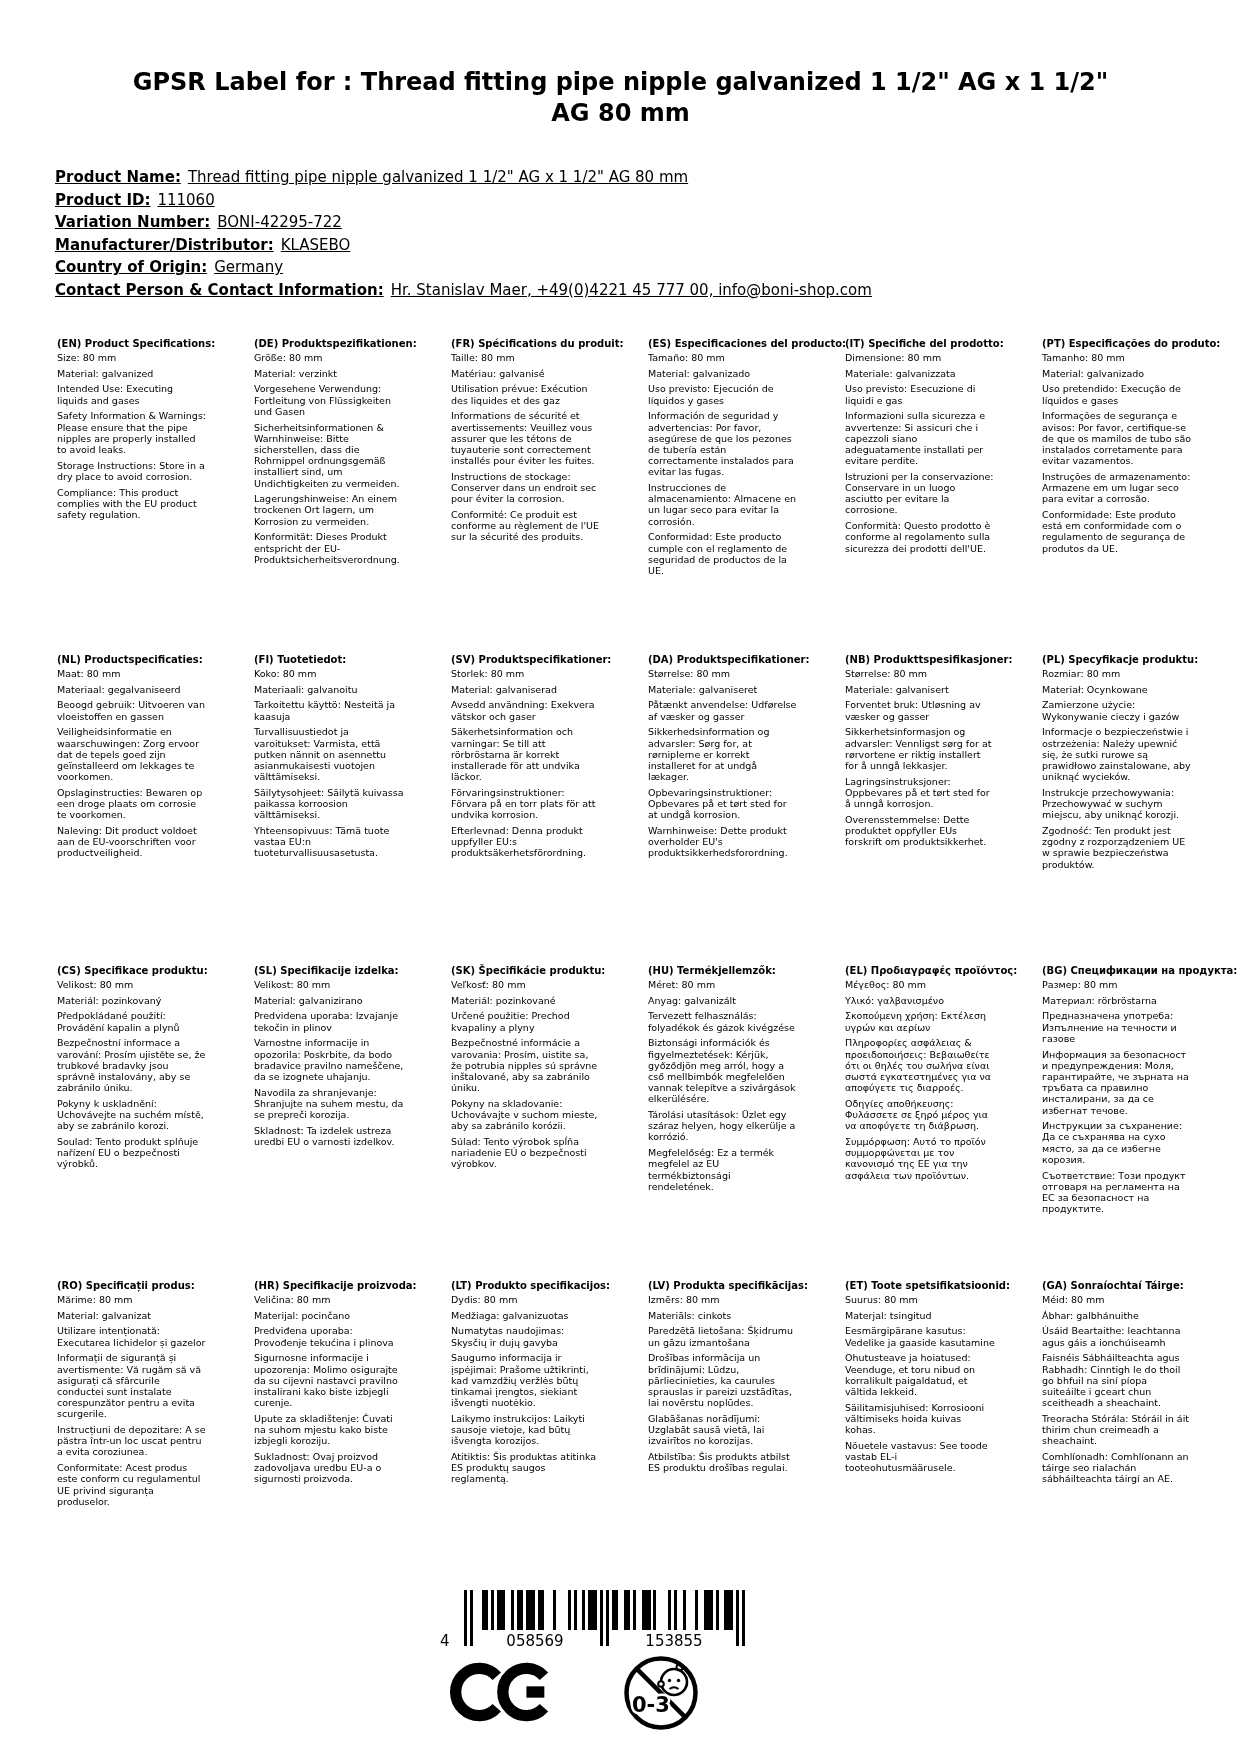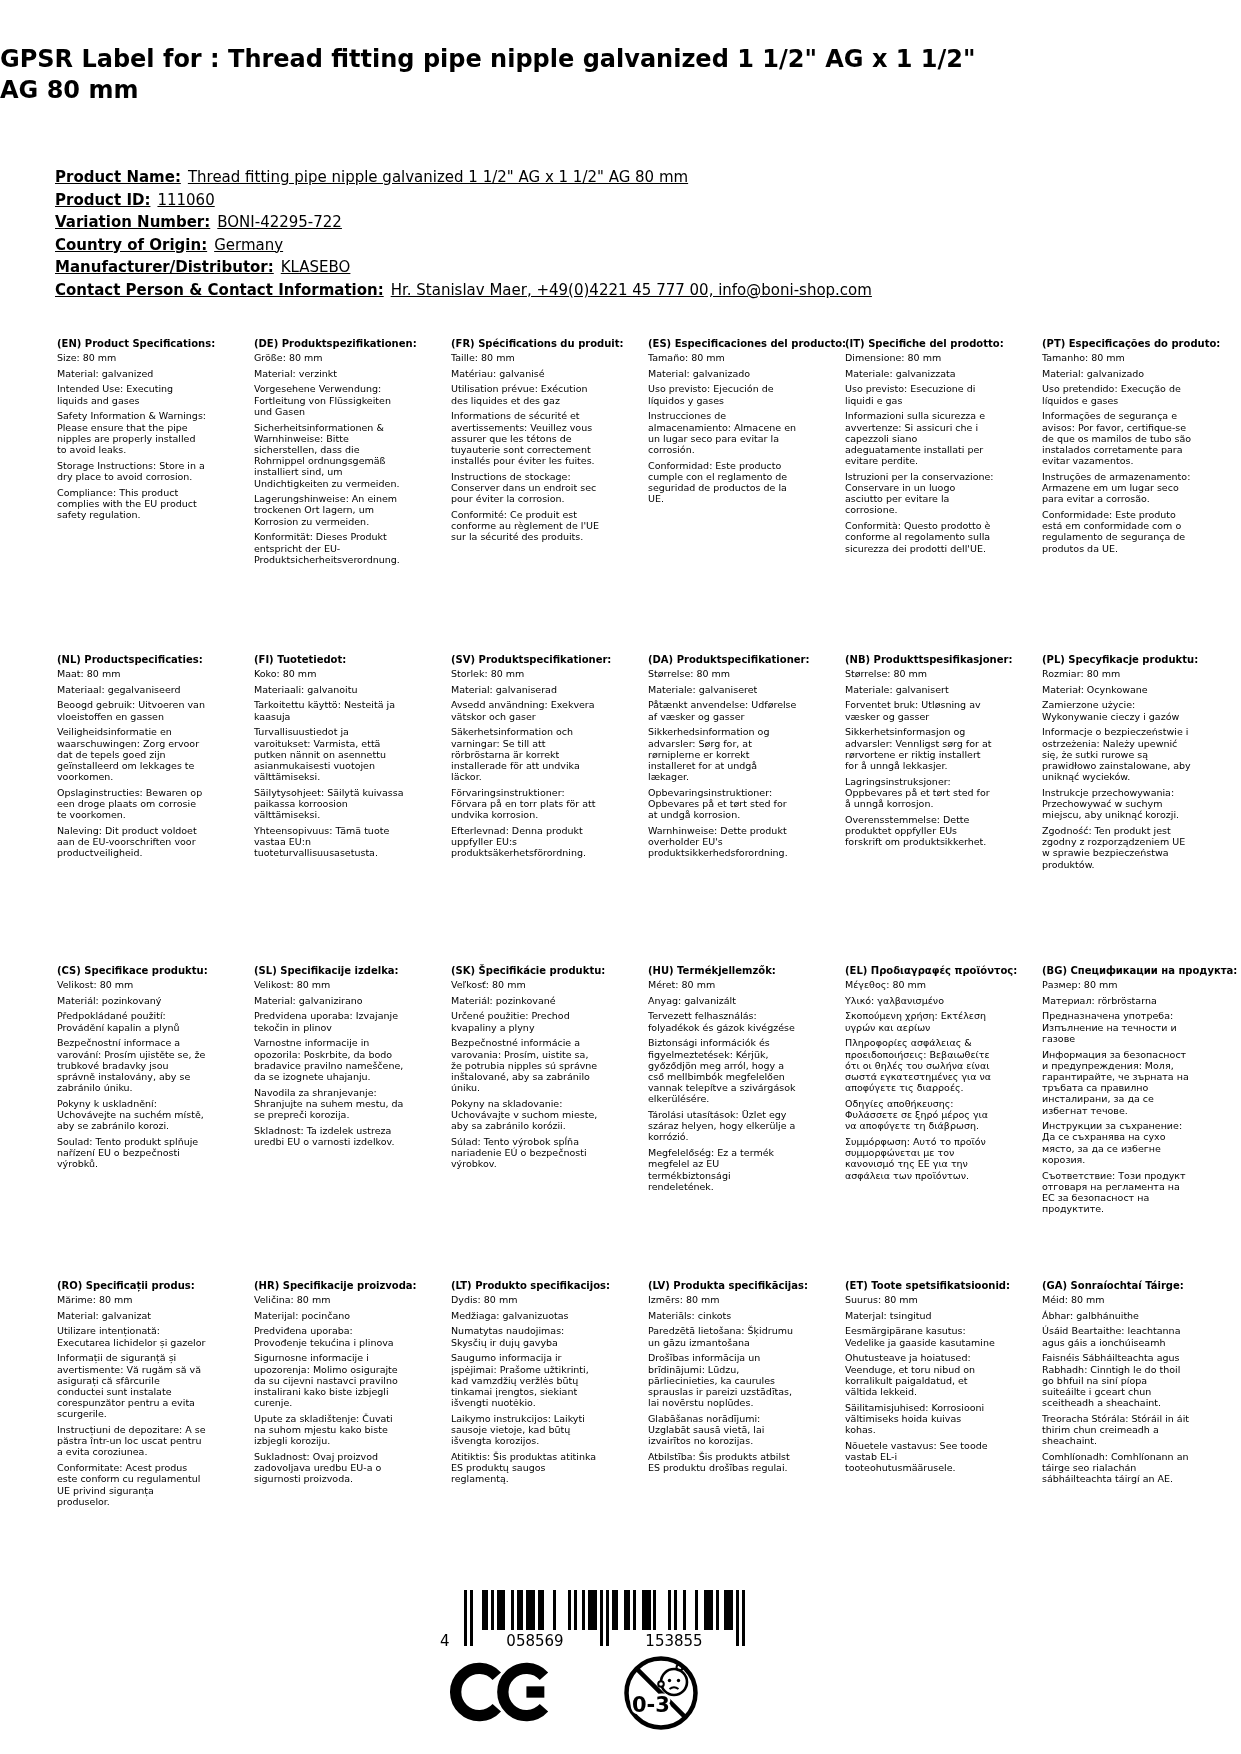--- a/index.html
+++ b/index.html
@@ -3,21 +3,21 @@
 <meta charset="utf-8">
 <style>
   * { margin: 0; padding: 0; box-sizing: border-box; }
   html, body { overflow: hidden; }
   body {
     width: 1241px; height: 1754px; position: relative;
     background: #ffffff; color: #000000;
     font-family: "DejaVu Sans", sans-serif;
   }
   .title {
-    position: absolute; top: 44px; left: 0; right: 0; text-align: left;
+    position: absolute; top: 67px; left: 0; right: 0; text-align: center;
   }
   .title-inner {
     display: inline-block; max-width: 980px;
     font-size: 24px; font-weight: bold; line-height: 31px;
   }
   .product-info {
     position: absolute; left: 55px; top: 170px; font-size: 15px; line-height: 15px;
   }
   .pi-row { margin-bottom: 7.5px; white-space: nowrap; text-decoration: underline; }
   .pi-label { font-weight: bold; margin-right: 7px; }
@@ -46,22 +46,22 @@
 <body>
 
 <div class="title">
   <div class="title-inner">GPSR Label for : Thread fitting pipe nipple galvanized 1 1/2" AG x 1 1/2" AG 80 mm</div>
 </div>
 
 <div class="product-info">
     <div class="pi-row"><span class="pi-label">Product Name:</span><span class="pi-value">Thread fitting pipe nipple galvanized 1 1/2" AG x 1 1/2" AG 80 mm</span></div>
     <div class="pi-row"><span class="pi-label">Product ID:</span><span class="pi-value">111060</span></div>
     <div class="pi-row"><span class="pi-label">Variation Number:</span><span class="pi-value">BONI-42295-722</span></div>
+    <div class="pi-row"><span class="pi-label">Manufacturer/Distributor:</span><span class="pi-value">KLASEBO</span></div>
     <div class="pi-row"><span class="pi-label">Country of Origin:</span><span class="pi-value">Germany</span></div>
-    <div class="pi-row"><span class="pi-label">Manufacturer/Distributor:</span><span class="pi-value">KLASEBO</span></div>
     <div class="pi-row"><span class="pi-label">Contact Person &amp; Contact Information:</span><span class="pi-value">Hr. Stanislav Maer, +49(0)4221 45 777 00, info@boni-shop.com</span></div>
   </div>
 
 <div class="specs-grid">
     <div class="spec-cell">
       <div class="spec-header">(EN) Product Specifications:</div>
       <p class="spec-par">Size: 80 mm</p>
       <p class="spec-par">Material: galvanized</p>
       <p class="spec-par">Intended Use: Executing liquids and gases</p>
       <p class="spec-par">Safety Information &amp; Warnings: Please ensure that the pipe nipples are properly installed to avoid leaks.</p>
@@ -84,20 +84,21 @@
       <p class="spec-par">Utilisation prévue: Exécution des liquides et des gaz</p>
       <p class="spec-par">Informations de sécurité et avertissements: Veuillez vous assurer que les tétons de tuyauterie sont correctement installés pour éviter les fuites.</p>
       <p class="spec-par">Instructions de stockage: Conserver dans un endroit sec pour éviter la corrosion.</p>
       <p class="spec-par">Conformité: Ce produit est conforme au règlement de l'UE sur la sécurité des produits.</p>
     </div>
     <div class="spec-cell">
       <div class="spec-header">(ES) Especificaciones del producto:</div>
       <p class="spec-par">Tamaño: 80 mm</p>
       <p class="spec-par">Material: galvanizado</p>
       <p class="spec-par">Uso previsto: Ejecución de líquidos y gases</p>
+      <p class="spec-par">Información de seguridad y advertencias: Por favor, asegúrese de que los pezones de tubería están correctamente instalados para evitar las fugas.</p>
       <p class="spec-par">Instrucciones de almacenamiento: Almacene en un lugar seco para evitar la corrosión.</p>
       <p class="spec-par">Conformidad: Este producto cumple con el reglamento de seguridad de productos de la UE.</p>
     </div>
     <div class="spec-cell">
       <div class="spec-header">(IT) Specifiche del prodotto:</div>
       <p class="spec-par">Dimensione: 80 mm</p>
       <p class="spec-par">Materiale: galvanizzata</p>
       <p class="spec-par">Uso previsto: Esecuzione di liquidi e gas</p>
       <p class="spec-par">Informazioni sulla sicurezza e avvertenze: Si assicuri che i capezzoli siano adeguatamente installati per evitare perdite.</p>
       <p class="spec-par">Istruzioni per la conservazione: Conservare in un luogo asciutto per evitare la corrosione.</p>

